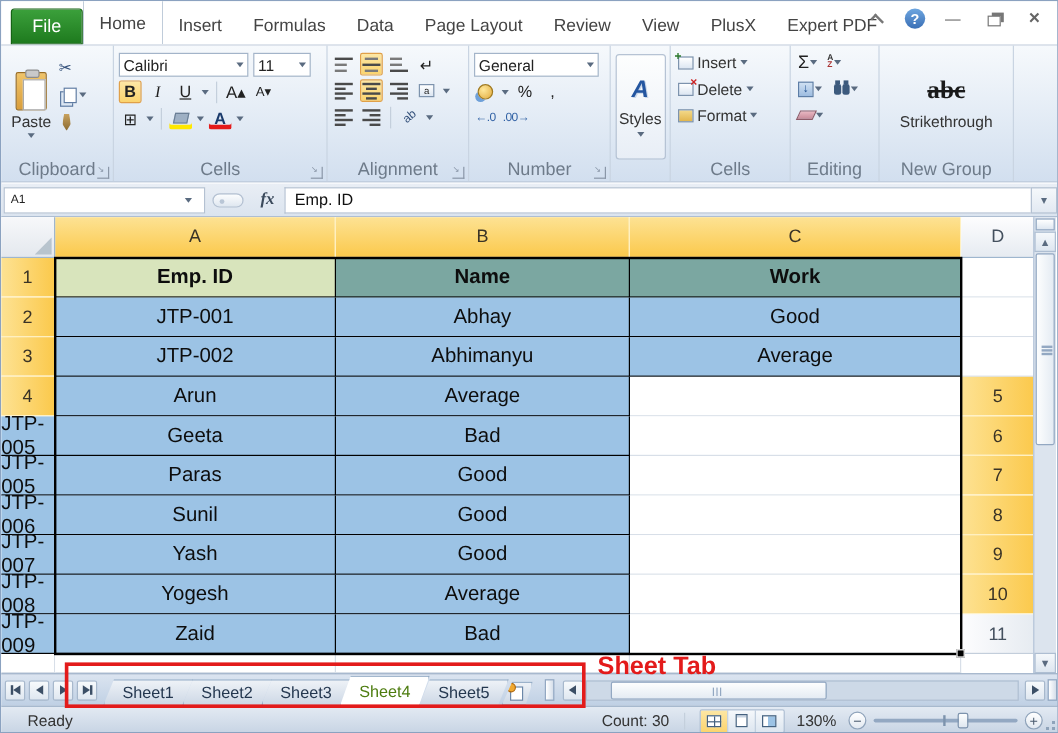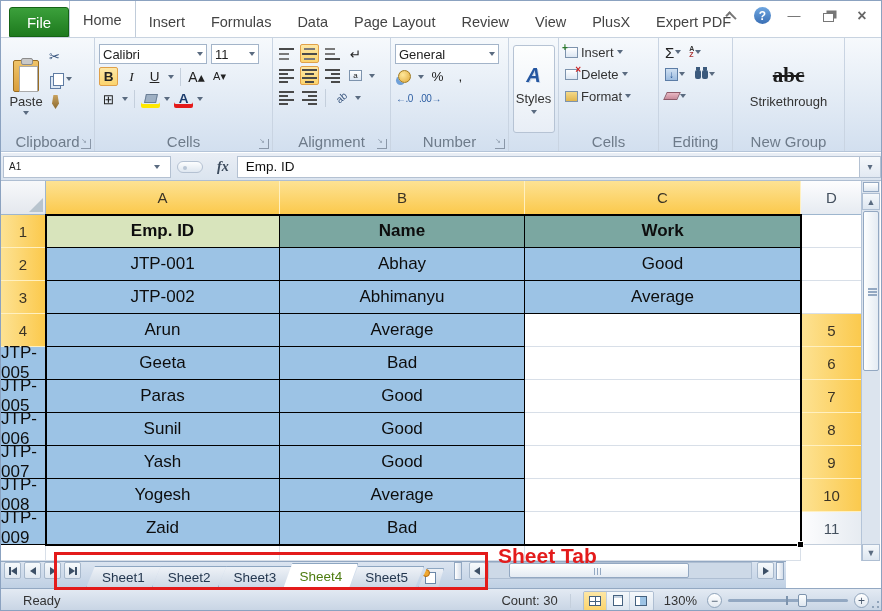--- a/index.html
+++ b/index.html
@@ -126,21 +126,21 @@
 
   
   .vscroll { position:absolute; right:1px; top:180px; width:19px; height:380px; background:#dce4ee; border-left:1px solid #b4c4d8; display:flex; flex-direction:column; }
   .vsplit { height:10px; background:linear-gradient(#fff,#dde6f0); border:1px solid #93a8c2; margin:1px; }
   .sbtn { height:17px; background:linear-gradient(#f5f8fb,#dde6f0); border:1px solid #aebed2; display:flex; align-items:center; justify-content:center; color:#5a6b80; font-size:9px; }
   .vthumb { height:160px; margin:1px; background:linear-gradient(90deg,#fdfefe,#e4ebf3); border:1px solid #93a8c2; border-radius:2px; position:relative; }
   .vthumb::after { content:""; position:absolute; left:4px; top:76px; width:9px; height:1.5px; background:#93a8c2; box-shadow:0 3px 0 #93a8c2,0 6px 0 #93a8c2; }
   .vtrack { flex:1; }
 
   
-  .sheetbar { position:absolute; left:0; top:560px; width:785px; height:27px; background:linear-gradient(#dbe4f0,#bfd0e4); border-top:1px solid #93a8c2; display:flex; }
+  .sheetbar { position:absolute; left:0; top:560px; width:882px; height:27px; background:linear-gradient(#dbe4f0,#bfd0e4); border-top:1px solid #93a8c2; display:flex; align-items:center; }
   .nav { width:17px; height:17px; margin-left:3px; background:linear-gradient(#f7fafc,#dfe7f0); border:1px solid #a7b8cc; border-radius:2px; display:flex; align-items:center; justify-content:center; position:relative; }
   .tri-l { width:0; height:0; border-top:4px solid transparent; border-bottom:4px solid transparent; border-right:6px solid #3c4f66; }
   .tri-r { width:0; height:0; border-top:4px solid transparent; border-bottom:4px solid transparent; border-left:6px solid #3c4f66; }
   .bar-l::before, .bar-r::after { content:""; width:2px; height:8px; background:#3c4f66; display:inline-block; }
   .stabs { display:flex; align-items:flex-end; height:100%; margin-left:14px; }
   .stab { height:22px; display:flex; align-items:center; padding:0 15px; font-size:13.5px; color:#24374f;
           background:linear-gradient(#eef2f7,#ccd7e5); border:1px solid #8da6c1; border-bottom:none;
           clip-path:polygon(9px 0,100% 0,calc(100% - 9px) 100%,0 100%); margin-left:-9px; }
   .stab.active { height:25px; background:#fff; font-weight:normal; color:#4d7c0f; z-index:3; }
   .ins-sheet { width:26px; height:20px; margin-left:-6px; background:linear-gradient(#eef2f7,#ccd7e5); border:1px solid #8da6c1;

